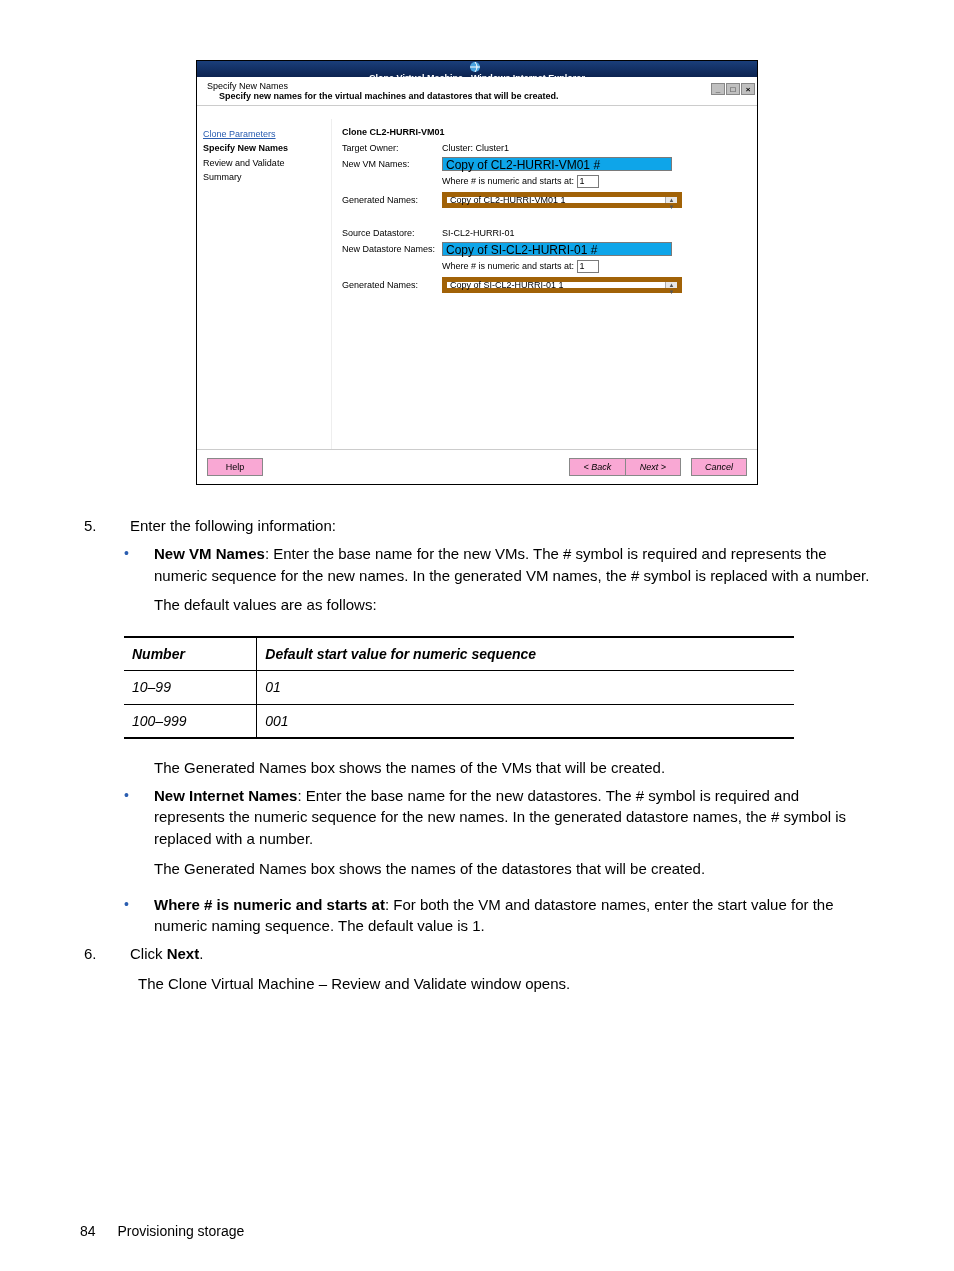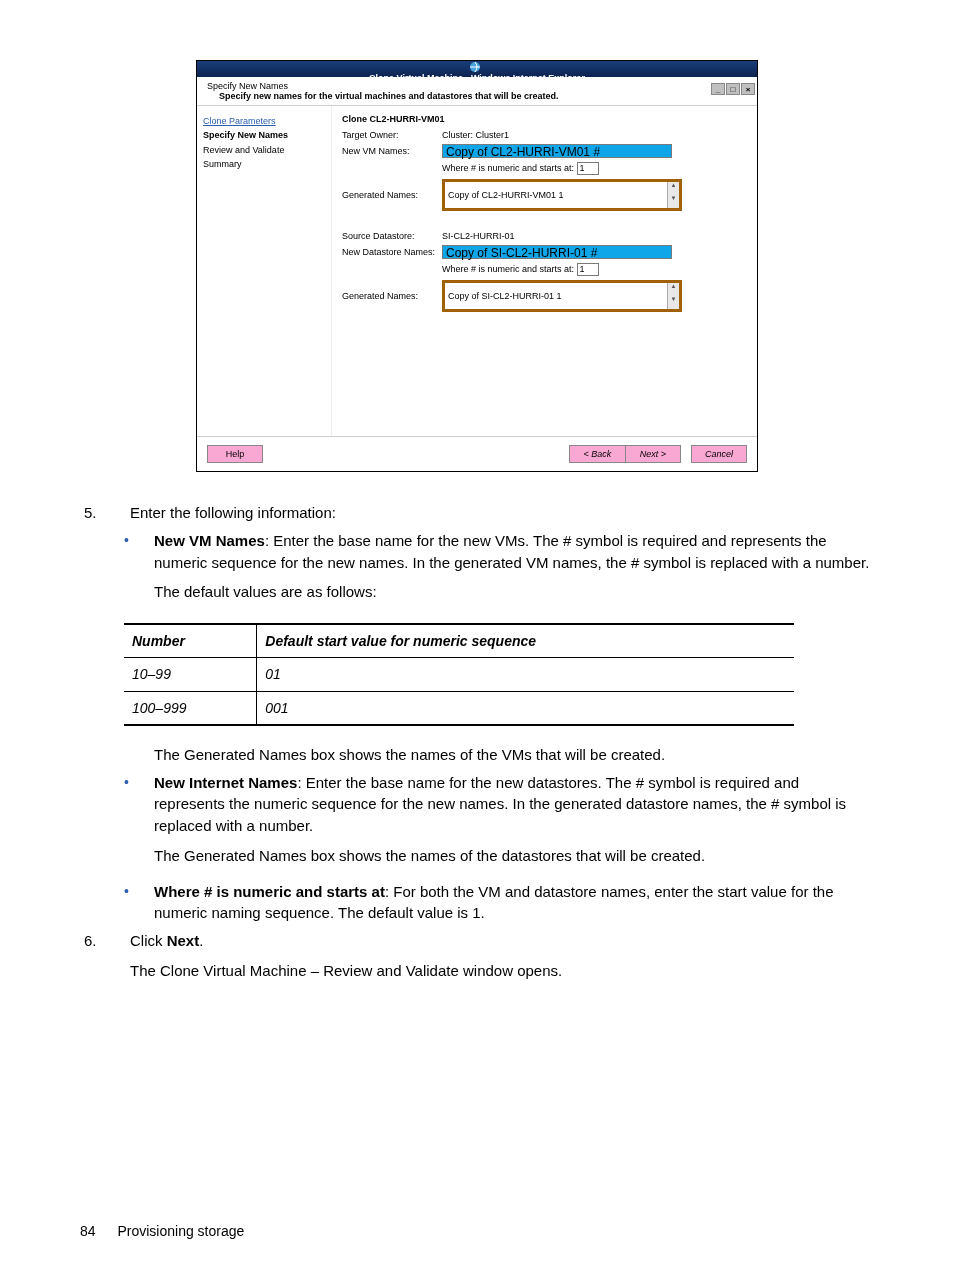--- a/index.html
+++ b/index.html
@@ -36,41 +36,41 @@
   .titlebar .tb-icon { width: 12px; height: 12px; margin-right: 4px; display:inline-block; }
   .titlebar .tb-icon svg { width:12px; height:12px; }
   .winbtns { margin-left: auto; display: flex; gap: 1px; }
   .winbtns > div {
     width: 14px; height: 12px; background: #c0c0c0; border: 1px solid #888;
     display:flex; align-items:center; justify-content:center; color:#000; font-size:8px; font-weight:bold;
   }
   .wizard-head { padding: 4px 10px; border-bottom: 1px solid #ccc; }
   .wizard-head .h1 { font-size: 9px; }
   .wizard-head .h2 { font-size: 9px; font-weight: bold; padding-left: 12px; }
-  .wizard-body { display: flex; min-height: 330px; }
+  .wizard-body { display: flex; min-height: 330px; margin-top: 13px; }
   .nav {
     width: 135px; padding: 8px 6px; border-right: 1px solid #eee;
     font-size: 9px; line-height: 1.6;
   }
   .nav .link { color: #2a5db0; text-decoration: underline; }
   .nav .current { font-weight: bold; }
   .main { flex: 1; padding: 8px 10px; font-size: 9px; }
   .clone-title { font-weight: bold; margin-bottom: 6px; }
   .form-row { display: flex; align-items: center; margin-bottom: 4px; }
   .form-row .lbl { width: 100px; }
   .form-row .val { flex: 1; }
   .txtbox {
     display: inline-block; border: 1px solid #7a7a7a; background: #0ea5e9;
     padding: 1px 3px; font-size: 12px; height: 14px; line-height: 12px;
   }
   .txtbox.wide { width: 230px; }
   .num-row { margin: 4px 0 4px 100px; font-size: 9px; }
   .numinput { display:inline-block; border:1px solid #7a7a7a; width:22px; height:13px; padding:0 2px; font-size:9px; vertical-align:middle;}
   .genbox {
-    display:inline-flex; border:3px solid #a16207; width: 240px; height:32px; align-items:center;
+    display:inline-flex; border:5px solid #a16207; width: 240px; height:16px; align-items:center;
   }
   .genbox .gentxt { flex:1; padding: 0 3px; font-size:9px;}
   .spin { width:12px; border-left:1px solid #aaa; background:#e8e8e8; display:flex; flex-direction:column; height:100%;}
   .spin div { flex:1; font-size:6px; text-align:center; line-height:7px; color:#555;}
   .sect-gap { height: 16px; }
   .wizard-foot {
     border-top: 1px solid #ccc; padding: 8px 10px; display: flex; align-items: center;
   }
   .btn {
     border: 1px solid #888; background: #f9a8d4; padding: 2px 0;
@@ -274,21 +274,21 @@
         <div class="body">
           <span class="strong">Where # is numeric and starts at</span><span>: For both the VM and datastore names, enter the start value for the numeric naming sequence. The default value is 1.</span>
         </div>
       </div>
     </div>
 
     <div class="ol-item">
       <div class="num">6.</div>
       <div class="body">
         <span>Click </span><span class="strong">Next</span><span>.</span>
-        <div class="para indent-body" style="margin-left:0;">The Clone Virtual Machine – Review and Validate window opens.</div>
+        <div class="para indent-body" style="margin-left:8px;">The Clone Virtual Machine – Review and Validate window opens.</div>
       </div>
     </div>
 
   </div>
 </div>
 
 <div class="footer">
   <span class="pno">84</span>
   <span>Provisioning storage</span>
 </div>

